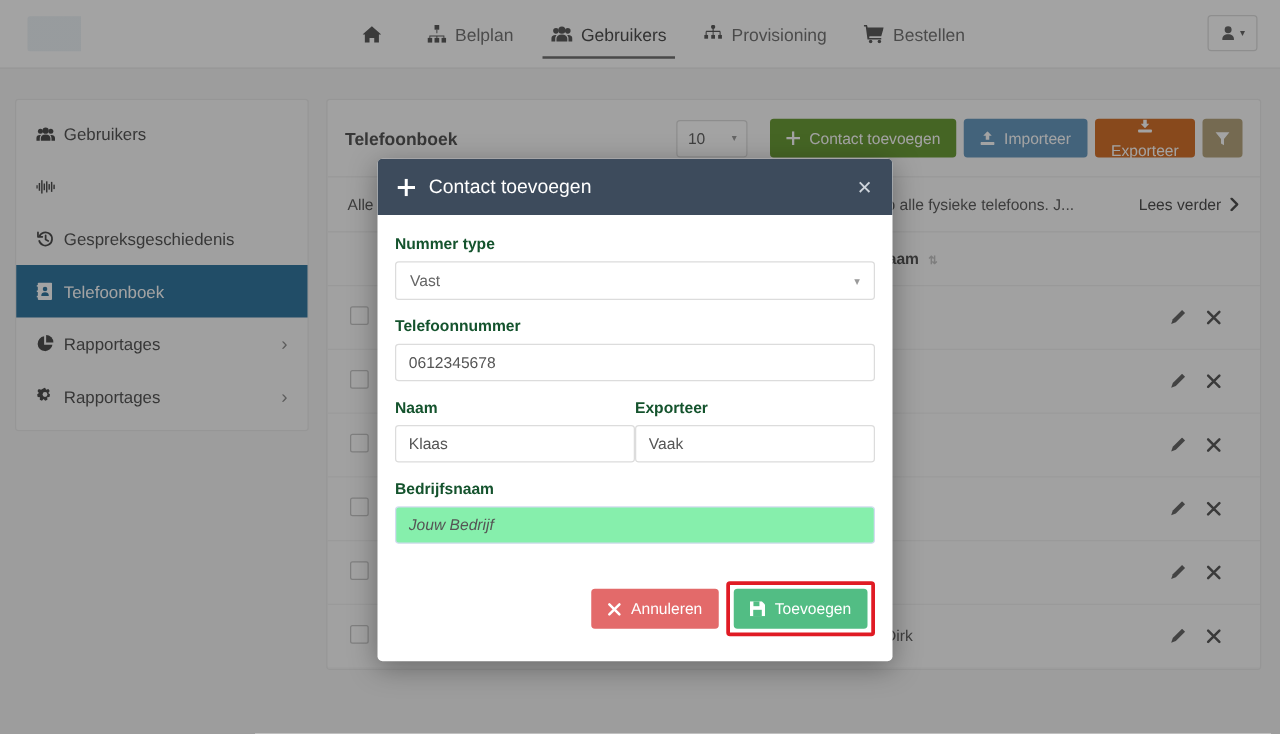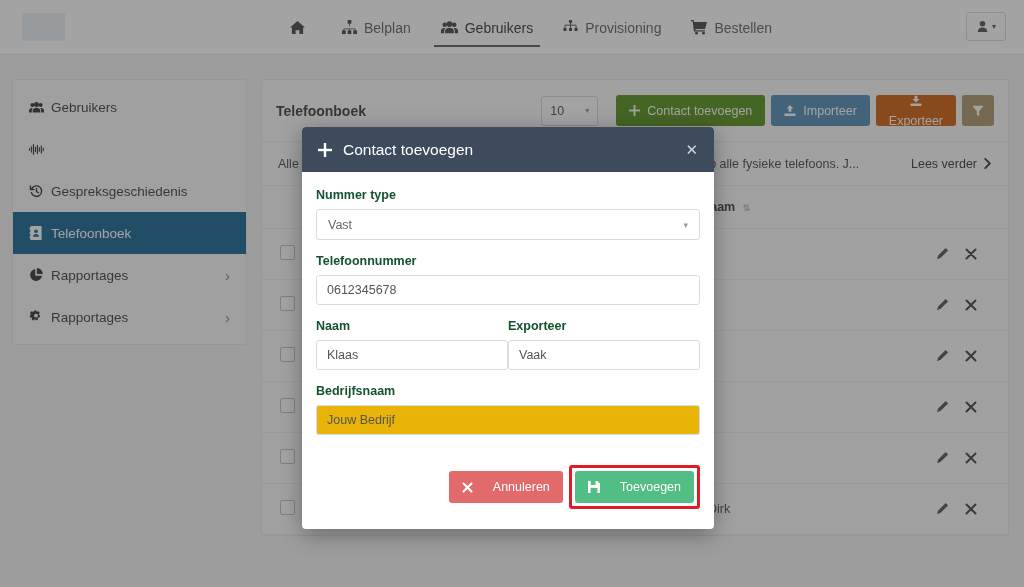--- a/index.html
+++ b/index.html
@@ -177,37 +177,37 @@
     font-size: 12.5px; font-weight: bold; color: #14532d;
     margin-bottom: 7px; display: block;
   }
   .inp {
     width: 100%; height: 30px;
     border: 1px solid #dcdcdc; border-radius: 3px;
     background: #fff; font-size: 12.5px; color: #555;
     padding: 0 10px; font-family: "Liberation Sans", sans-serif;
     outline: none;
   }
-  .inp.focus { background: #eab308; border-color: #d3dcf0; }
+  .inp.focus { background: #86efac; border-color: #d3dcf0; font-style: italic; }
   .sel {
     width: 100%; height: 31px;
     border: 1px solid #dcdcdc; border-radius: 3px; background: #fff;
     display: flex; align-items: center; justify-content: space-between;
     padding: 0 11px; font-size: 12.5px; color: #666; cursor: pointer;
   }
   .sel .carat { color: #9a9a9a; font-size: 9px; }
   .row2 { display: flex; }
   .row2 > .fld { flex: 1; margin-bottom: 14px; }
   #modal-foot {
     display: flex; justify-content: flex-end; align-items: center;
     padding: 6px 14px 20px 14px; gap: 0;
   }
   .mbtn {
     height: 32px; border: none; border-radius: 3px;
-    display: flex; align-items: center; gap: 20px;
+    display: flex; align-items: center; gap: 8px;
     padding: 0 13px; font-size: 12.5px; color: #fff; cursor: pointer;
     font-family: "Liberation Sans", sans-serif;
   }
   .mbtn-cancel { background: #e36a6a; }
   .mbtn-submit { background: #52bd84; }
   #submit-wrap {
     border: 3px solid #e01b24;
     border-radius: 3px;
     padding: 3px;
     background: #fff;

